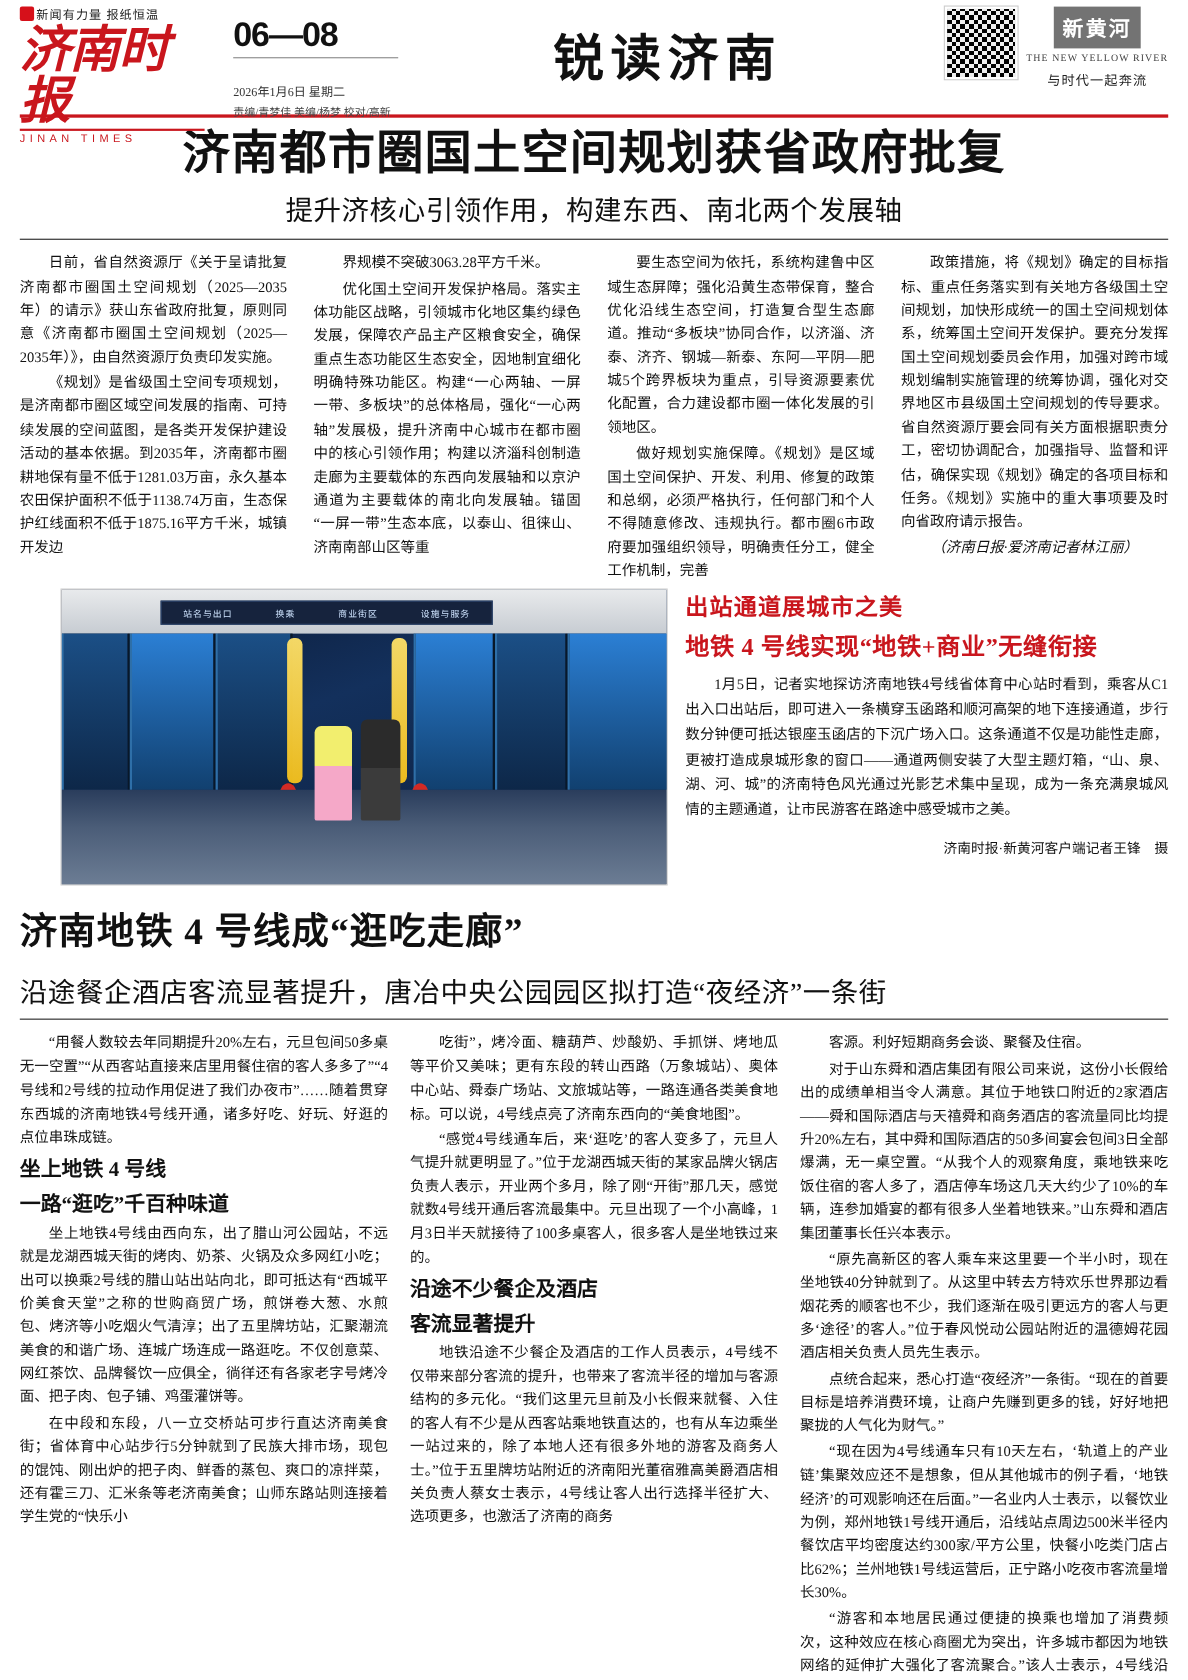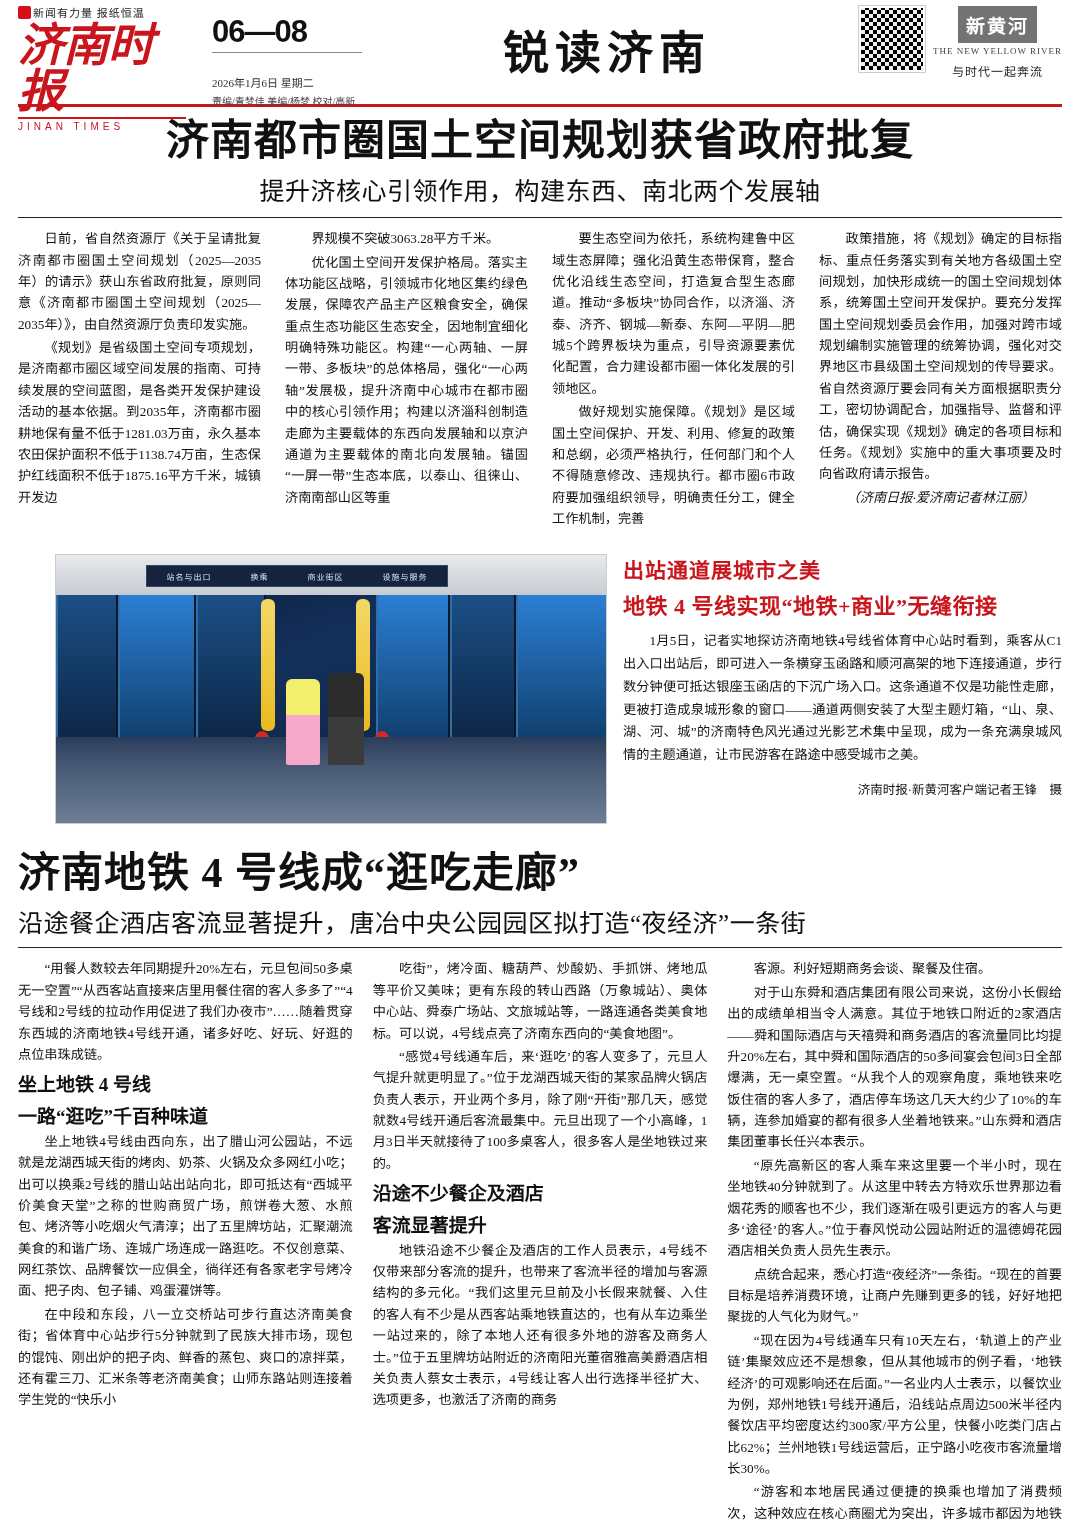--- a/index.html
+++ b/index.html
@@ -184,21 +184,21 @@
     text-justify: inter-ideograph;
     gap: 24px;
   }
   .cols4 p { margin: 0 0 2px; text-indent: 2em; }
   .byline { text-align: center; text-indent: 0 !important; margin-top: 4px; font-style: italic; }
 
   
   .feature {
     display: flex;
     gap: 16px;
-    margin-top: 23px;
+    margin-top: 4px;
     padding-left: 37px;
   }
   .photo {
     width: 552px;
     height: 270px;
     position: relative;
     overflow: hidden;
     background: linear-gradient(160deg,#0b1730 0%, #13305c 40%, #0a1c38 100%);
     border: 1px solid #ccc;
     box-sizing: border-box;
@@ -257,24 +257,24 @@
   }
   .feature-body p { margin: 0; text-indent: 2em; }
   .feature-credit {
     text-align: right;
     font-size: 12.5px;
     margin-top: 12px;
   }
 
   
   .headline-2 {
-    font-size: 42px;
-    font-weight: bold;
-    letter-spacing: 1px;
-    margin: 14px 0 4px;
+    font-size: 34px;
+    font-weight: bold;
+    letter-spacing: 1px;
+    margin: 14px 0 14px;
   }
   .subhead-2 {
     font-size: 25px;
     letter-spacing: 0.5px;
     margin-bottom: 8px;
   }
 
   
   .cols3 {
     display: grid;

